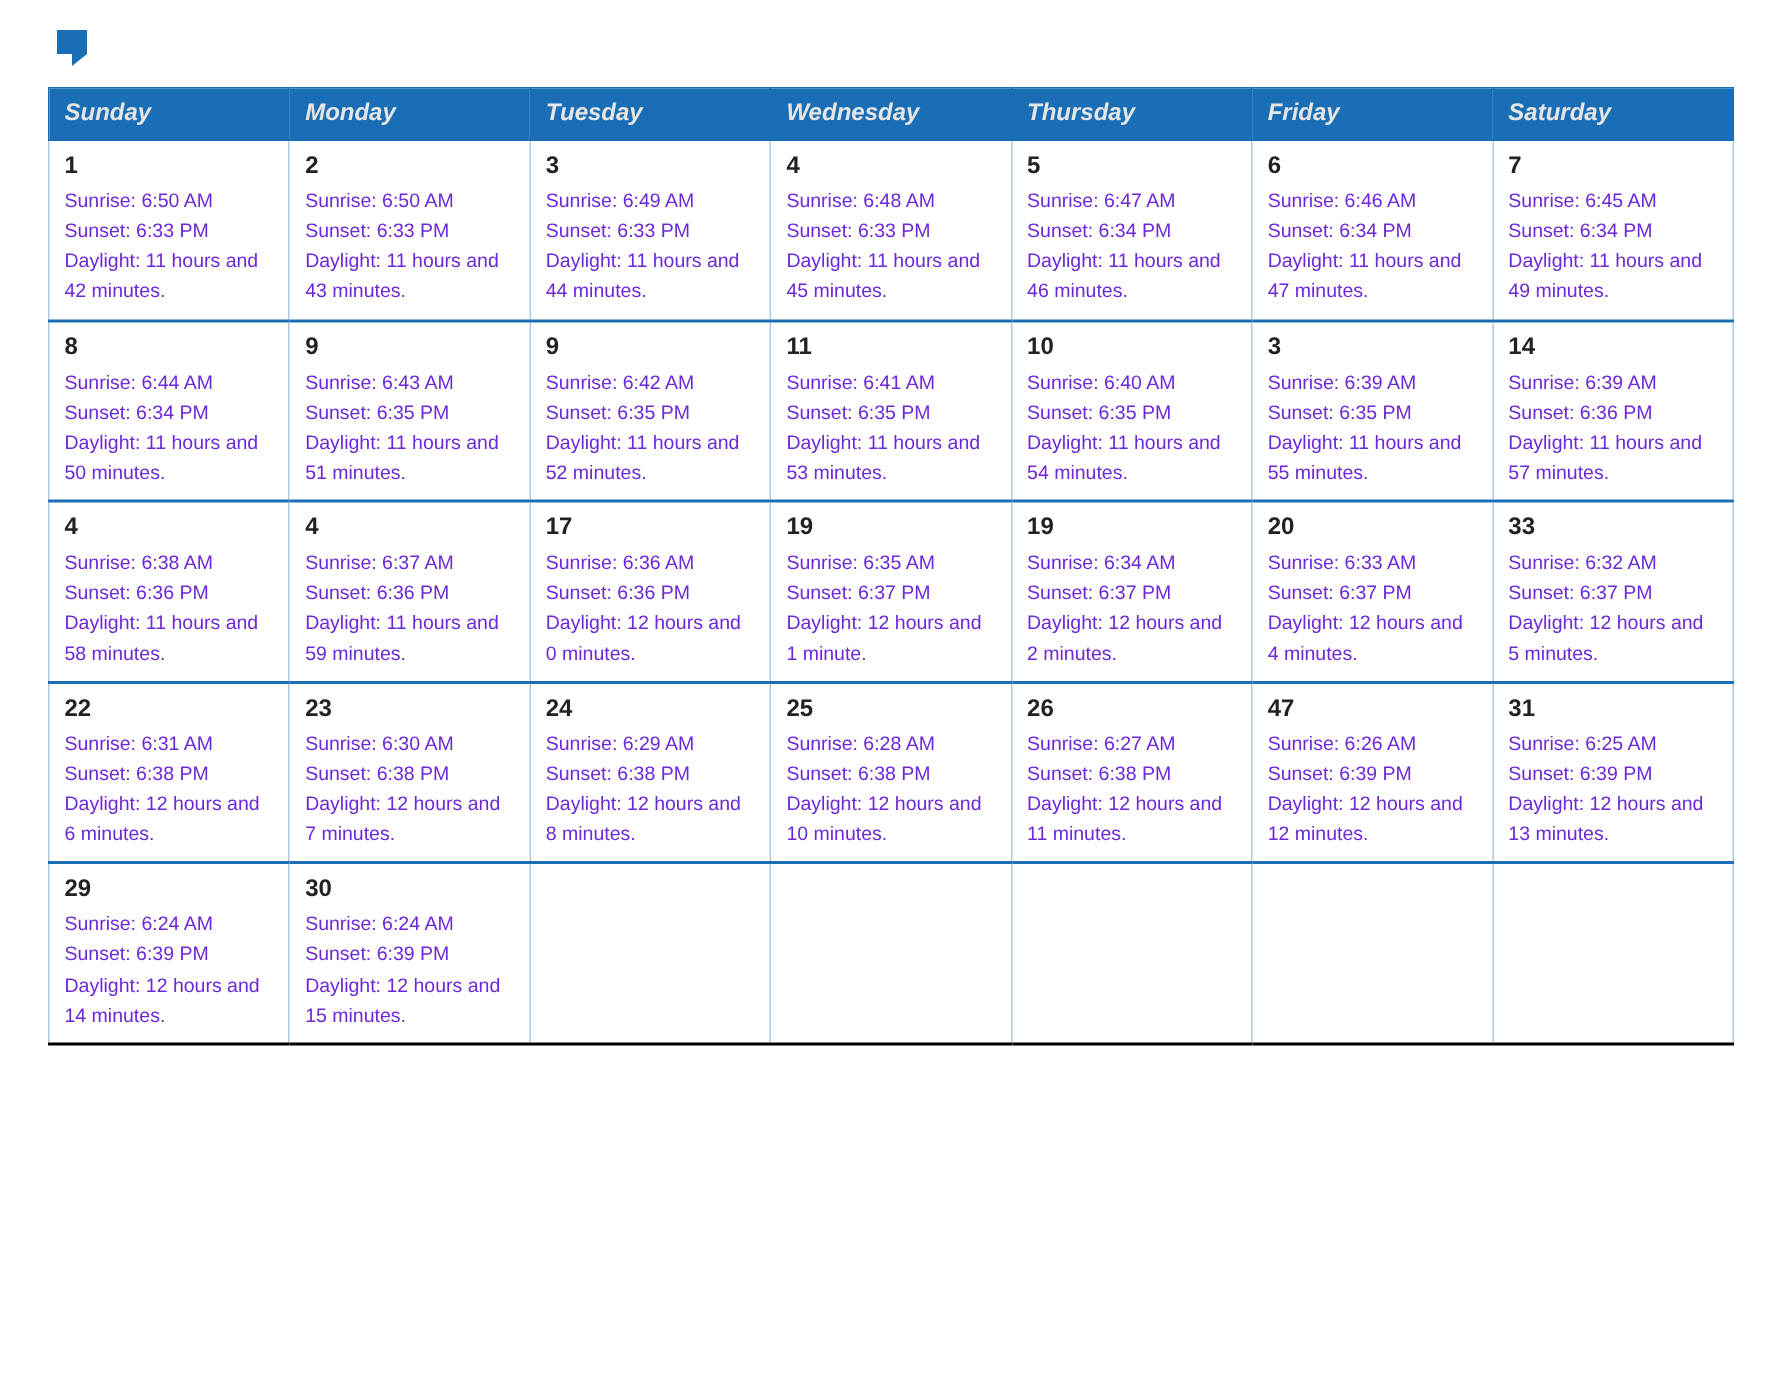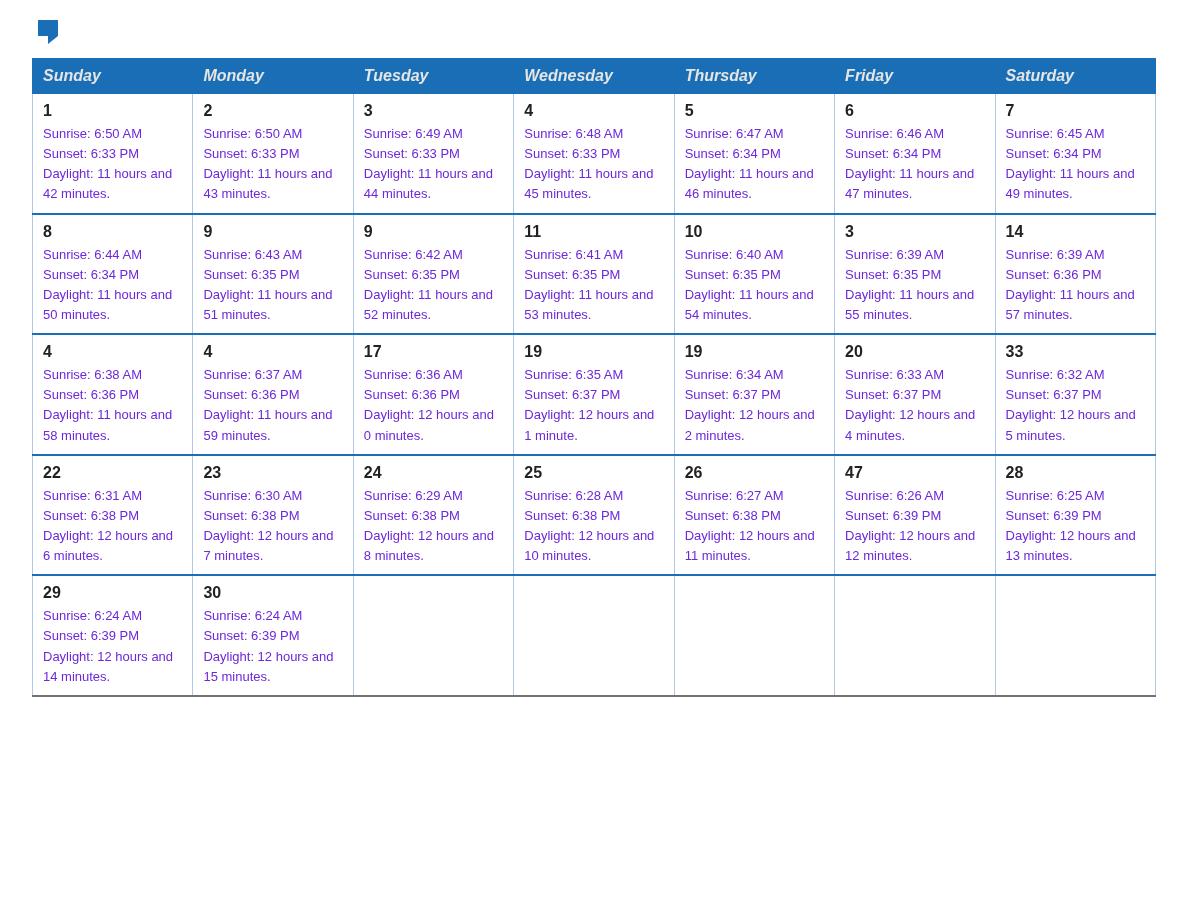--- a/index.html
+++ b/index.html
@@ -97,21 +97,21 @@
       color: #6d28d9;
       line-height: 1.55;
     }
     .empty-cell {
       background: #fff;
     }
     tr:not(:last-child) td {
       border-bottom: 2px solid #1a6eb5;
     }
     .week-row td {
-      border-bottom: 2px solid #737373;
+      border-bottom: 2px solid #000000;
     }
   </style>
 </head>
 <body>
 
 <div class="header-area">
   <div class="logo">
     <div class="logo-block">
       <div class="logo-row1">
         <span class="logo-text-general"></span>
@@ -253,21 +253,21 @@
         </td>
         <td>
           <div class="day-num">26</div>
         <div class="day-info">Sunrise: 6:27 AM<br>Sunset: 6:38 PM<br>Daylight: 12 hours and 11 minutes.</div>
         </td>
         <td>
           <div class="day-num">47</div>
         <div class="day-info">Sunrise: 6:26 AM<br>Sunset: 6:39 PM<br>Daylight: 12 hours and 12 minutes.</div>
         </td>
         <td>
-          <div class="day-num">28</div>
+          <div class="day-num">31</div>
         <div class="day-info">Sunrise: 6:25 AM<br>Sunset: 6:39 PM<br>Daylight: 12 hours and 13 minutes.</div>
         </td>
       </tr>
       <tr class="week-row">
         <td>
           <div class="day-num">29</div>
         <div class="day-info">Sunrise: 6:24 AM<br>Sunset: 6:39 PM<br>Daylight: 12 hours and 14 minutes.</div>
         </td>
         <td>
           <div class="day-num">30</div>

